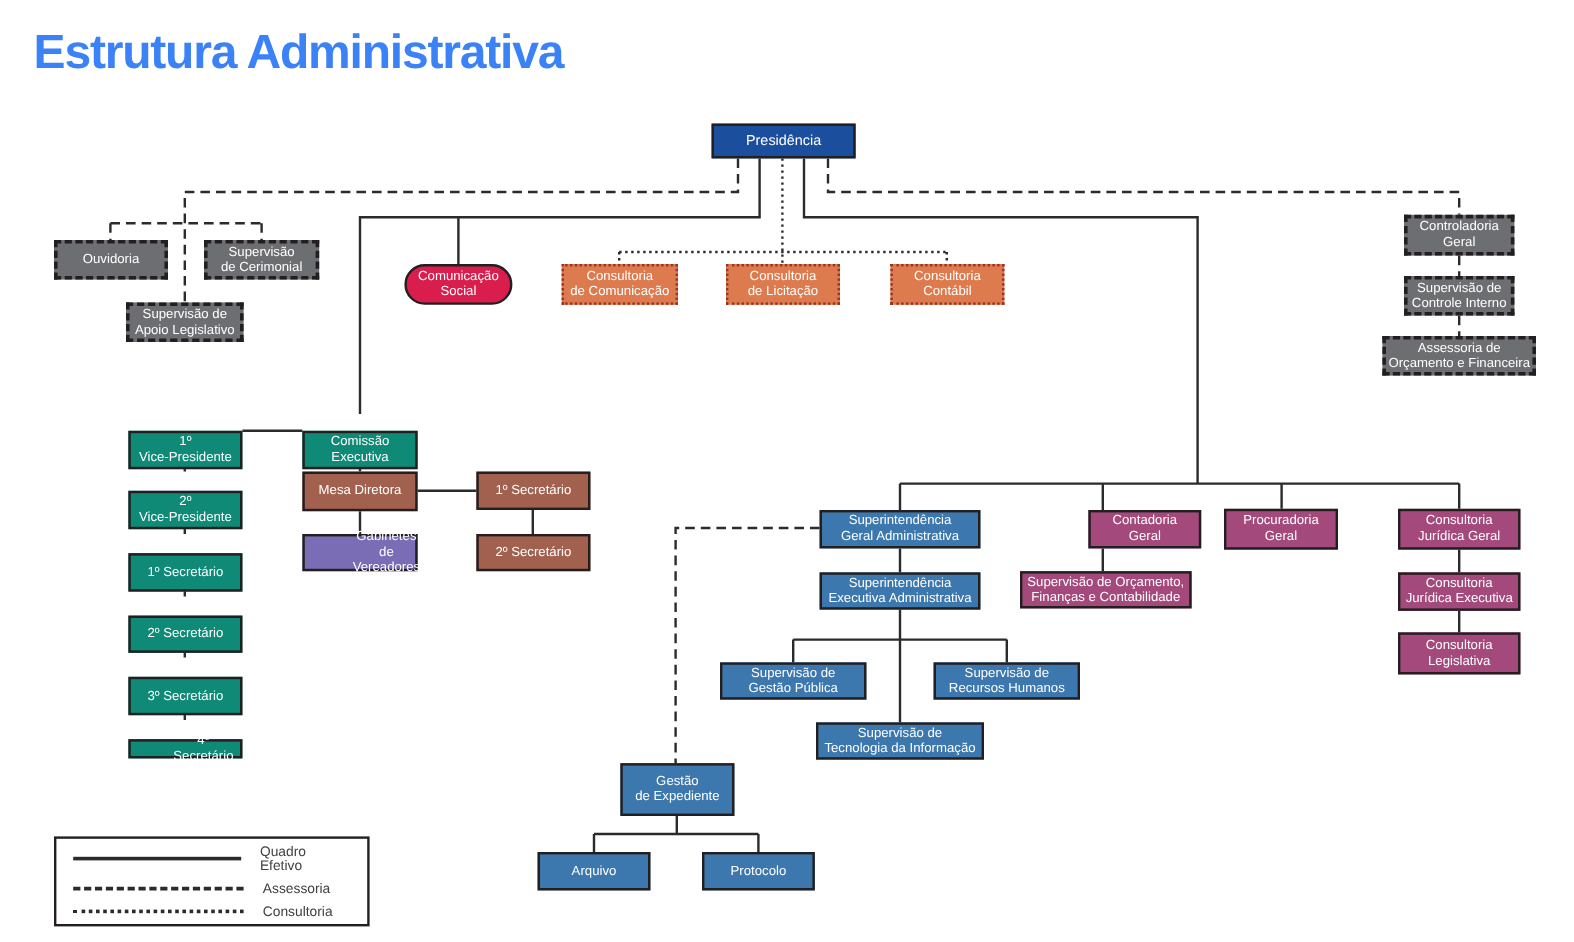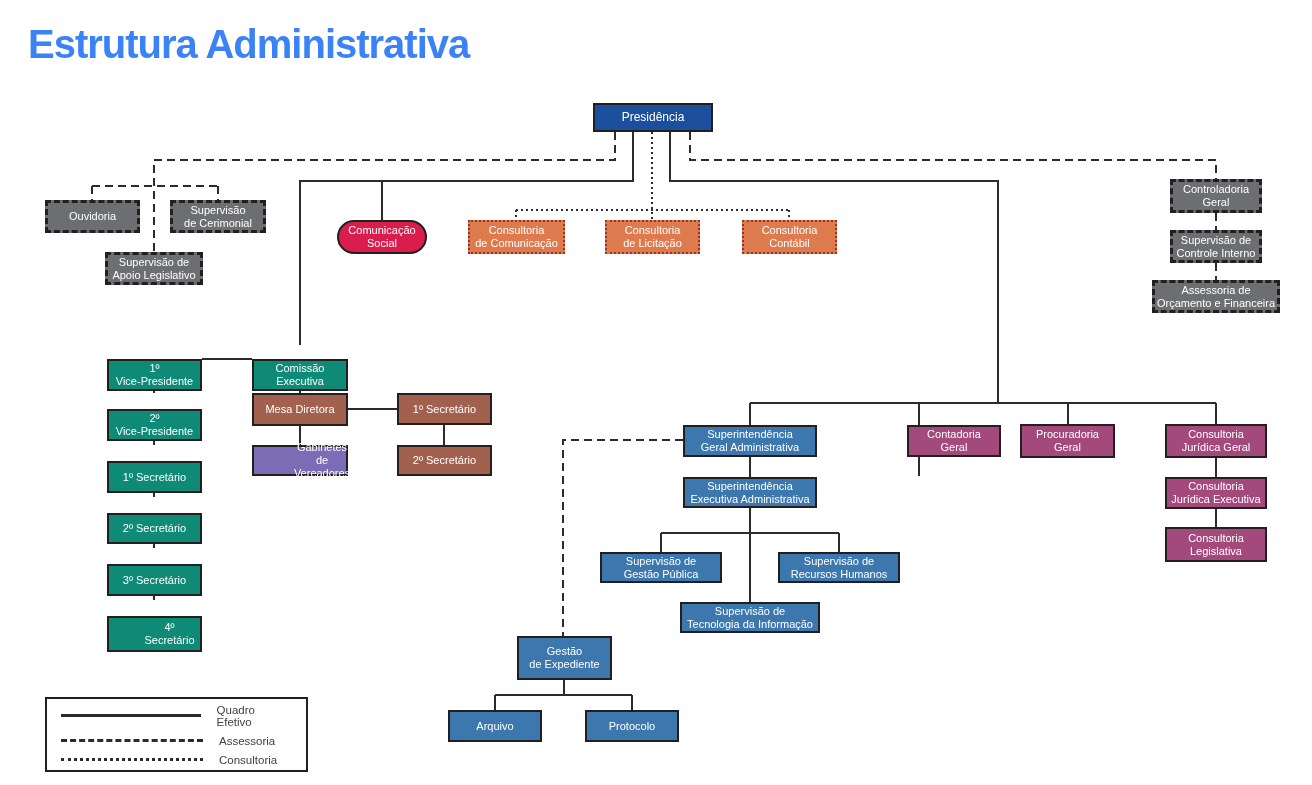--- a/index.html
+++ b/index.html
@@ -111,21 +111,21 @@
   <div class="node c-gray" style="left:1152px;top:280px;width:128px;height:33px;">Assessoria de
 Orçamento e Financeira</div>
 
   <div class="node c-teal solidbox" style="left:107px;top:343px;width:95px;height:32px;">1º
 Vice-Presidente</div>
   <div class="node c-teal solidbox" style="left:107px;top:393px;width:95px;height:32px;">2º
 Vice-Presidente</div>
   <div class="node c-teal solidbox" style="left:107px;top:445px;width:95px;height:32px;">1º Secretário</div>
   <div class="node c-teal solidbox" style="left:107px;top:497px;width:95px;height:31px;">2º Secretário</div>
   <div class="node c-teal solidbox" style="left:107px;top:548px;width:95px;height:32px;">3º Secretário</div>
-  <div class="node c-teal solidbox" style="left:107px;top:600px;width:95px;height:36px;padding-left:32px;">4º Secretário</div>
+  <div class="node c-teal solidbox" style="left:107px;top:600px;width:95px;height:16px;padding-left:32px;">4º Secretário</div>
 
   <div class="node c-teal solidbox" style="left:252px;top:343px;width:96px;height:32px;">Comissão
 Executiva</div>
   <div class="node c-brown solidbox" style="left:252px;top:393px;width:96px;height:33px;">Mesa Diretora</div>
   <div class="node c-purple solidbox" style="left:252px;top:445px;width:96px;height:31px;">Gabinetes
 de Vereadores</div>
   <div class="node c-brown solidbox" style="left:397px;top:393px;width:95px;height:32px;">1º Secretário</div>
   <div class="node c-brown solidbox" style="left:397px;top:445px;width:95px;height:31px;">2º Secretário</div>
 
   <div class="node c-blue solidbox" style="left:683px;top:425px;width:134px;height:32px;">Superintendência
@@ -138,20 +138,22 @@
 Recursos Humanos</div>
   <div class="node c-blue solidbox" style="left:680px;top:602px;width:140px;height:31px;">Supervisão de
 Tecnologia da Informação</div>
   <div class="node c-blue solidbox" style="left:517px;top:636px;width:95px;height:44px;">Gestão
 de Expediente</div>
   <div class="node c-blue solidbox" style="left:448px;top:710px;width:94px;height:32px;">Arquivo</div>
   <div class="node c-blue solidbox" style="left:585px;top:710px;width:94px;height:32px;">Protocolo</div>
 
   <div class="node c-magenta solidbox" style="left:872px;top:425px;width:94px;height:32px;margin-left:35px;">Contadoria
 Geral</div>
+  <div class="node c-magenta solidbox" style="left:850px;top:476px;width:143px;height:31px;">Supervisão de Orçamento,
+Finanças e Contabilidade</div>
   <div class="node c-magenta solidbox" style="left:1020px;top:424px;width:95px;height:34px;">Procuradoria
 Geral</div>
   <div class="node c-magenta solidbox" style="left:1165px;top:424px;width:102px;height:34px;">Consultoria
 Jurídica Geral</div>
   <div class="node c-magenta solidbox" style="left:1165px;top:477px;width:102px;height:32px;">Consultoria
 Jurídica Executiva</div>
   <div class="node c-magenta solidbox" style="left:1165px;top:527px;width:102px;height:35px;">Consultoria
 Legislativa</div>
 
   <div id="legend">

